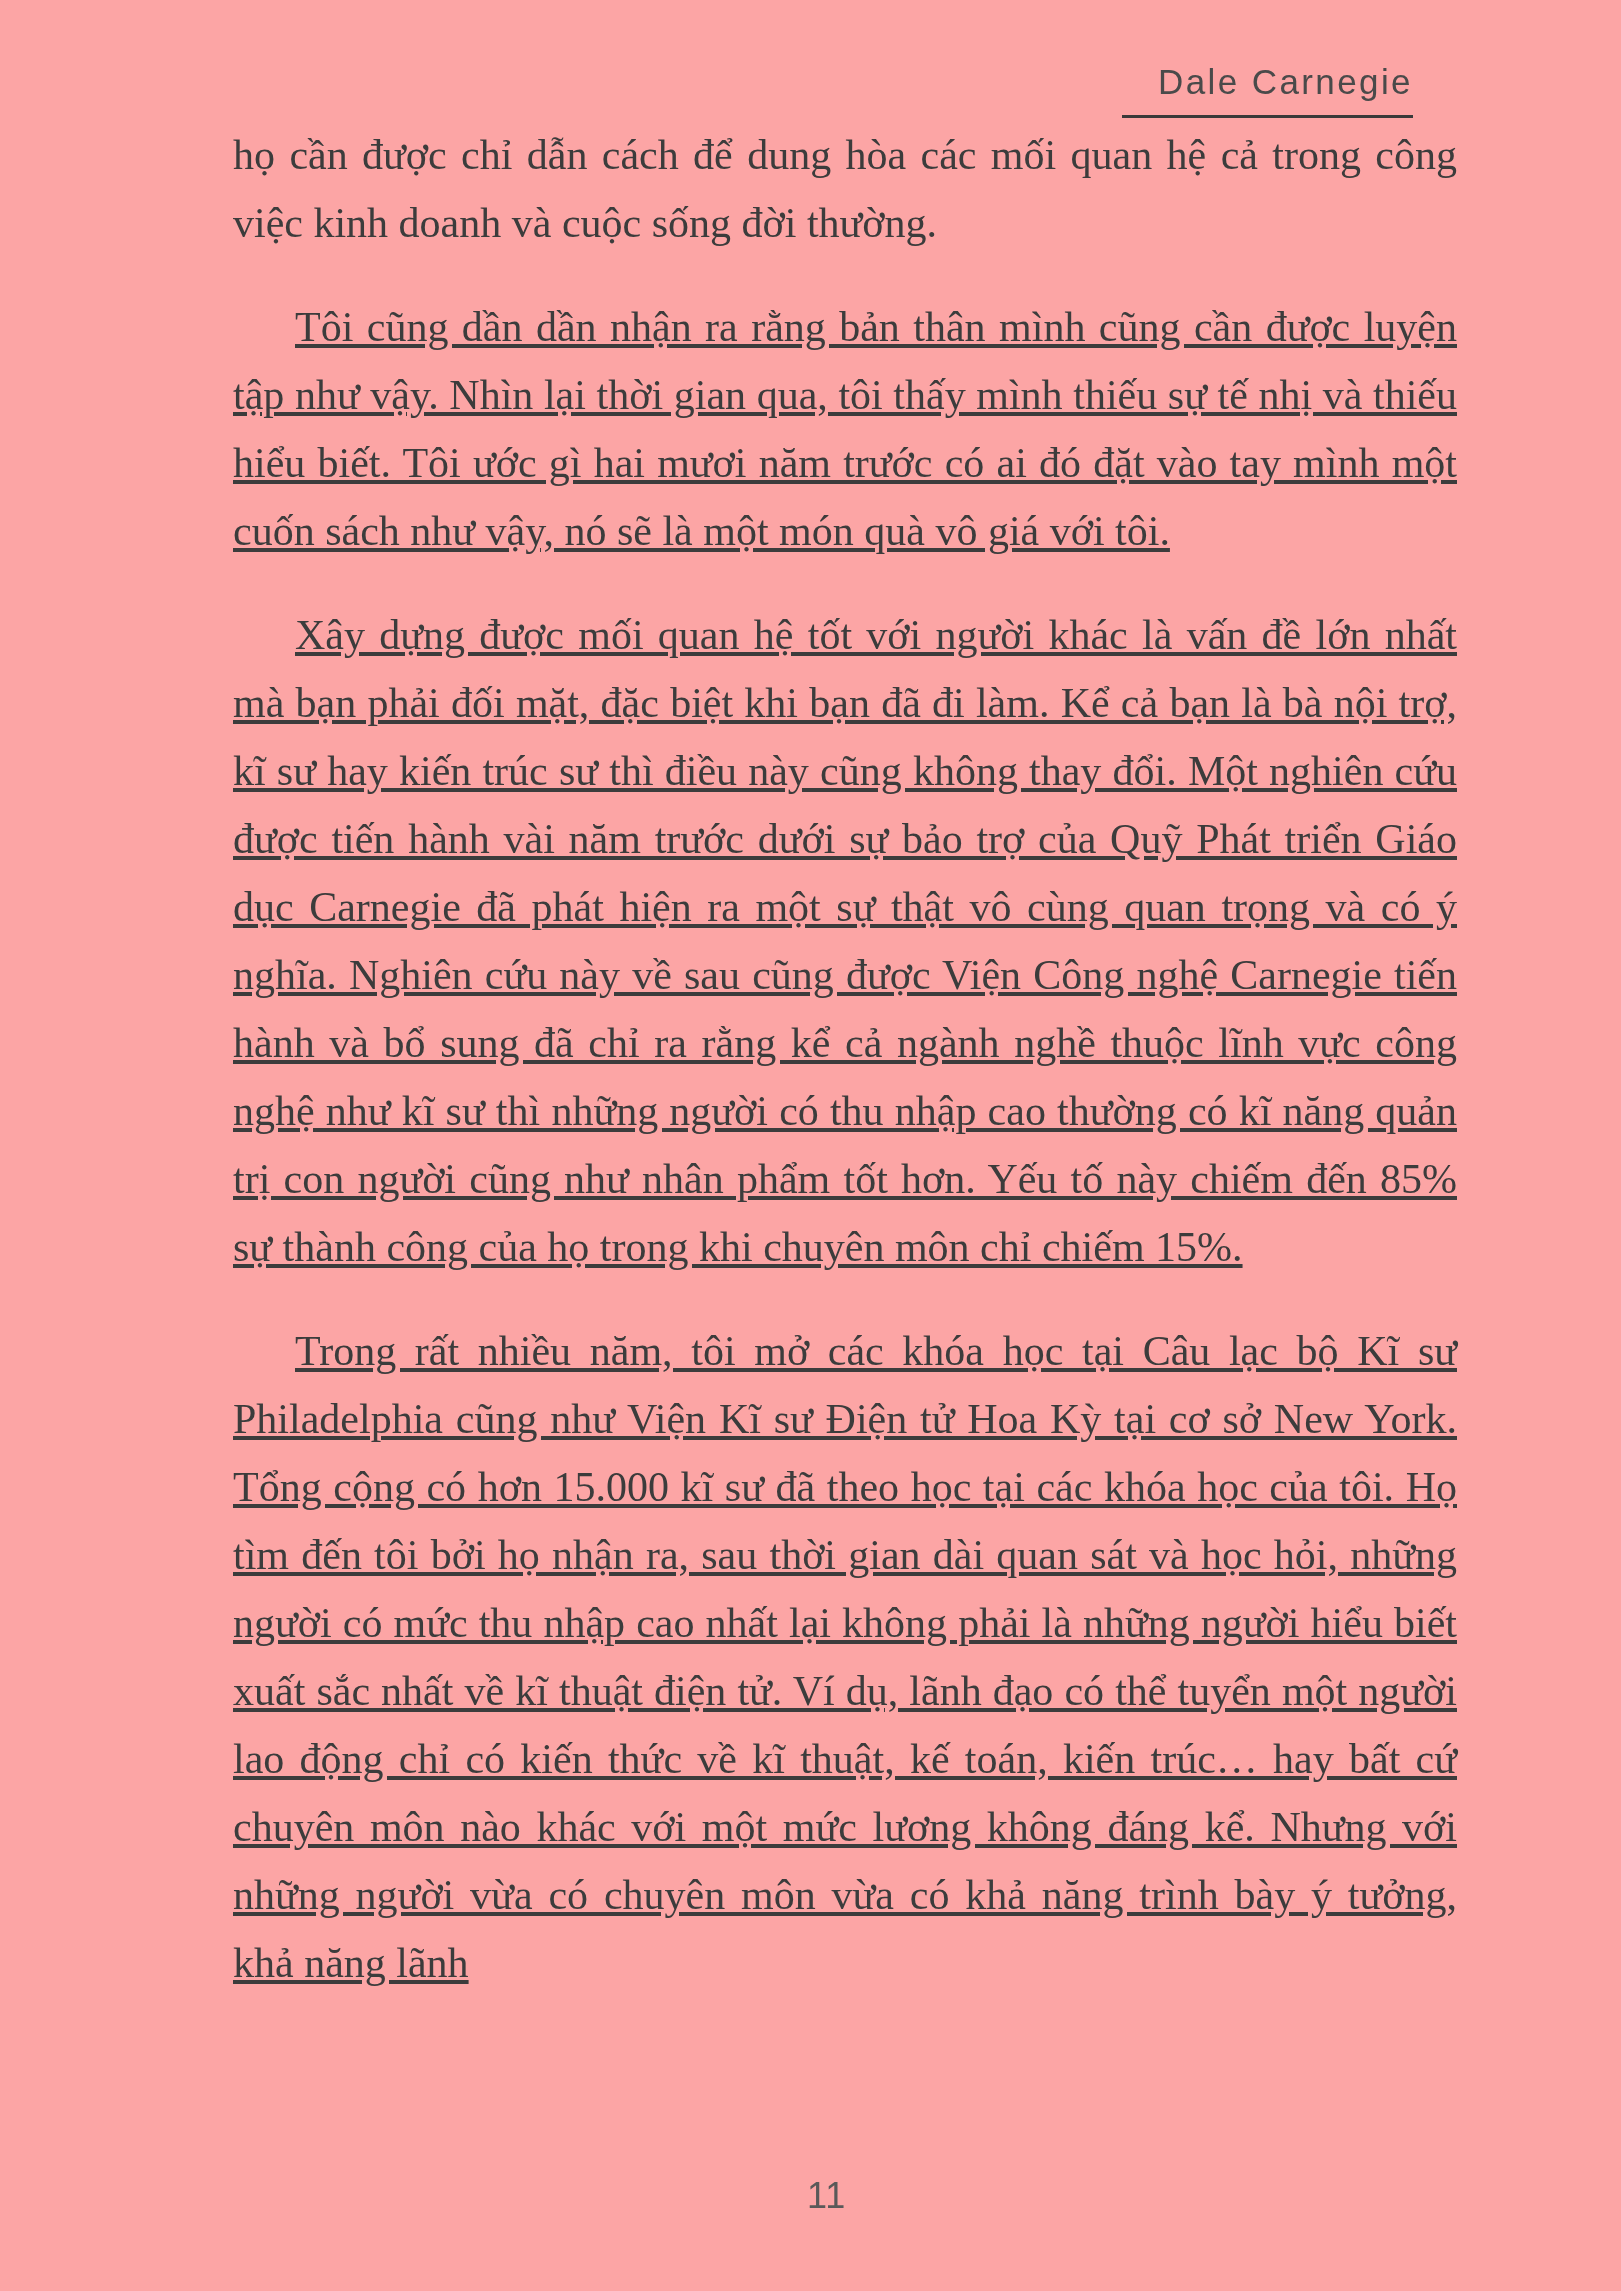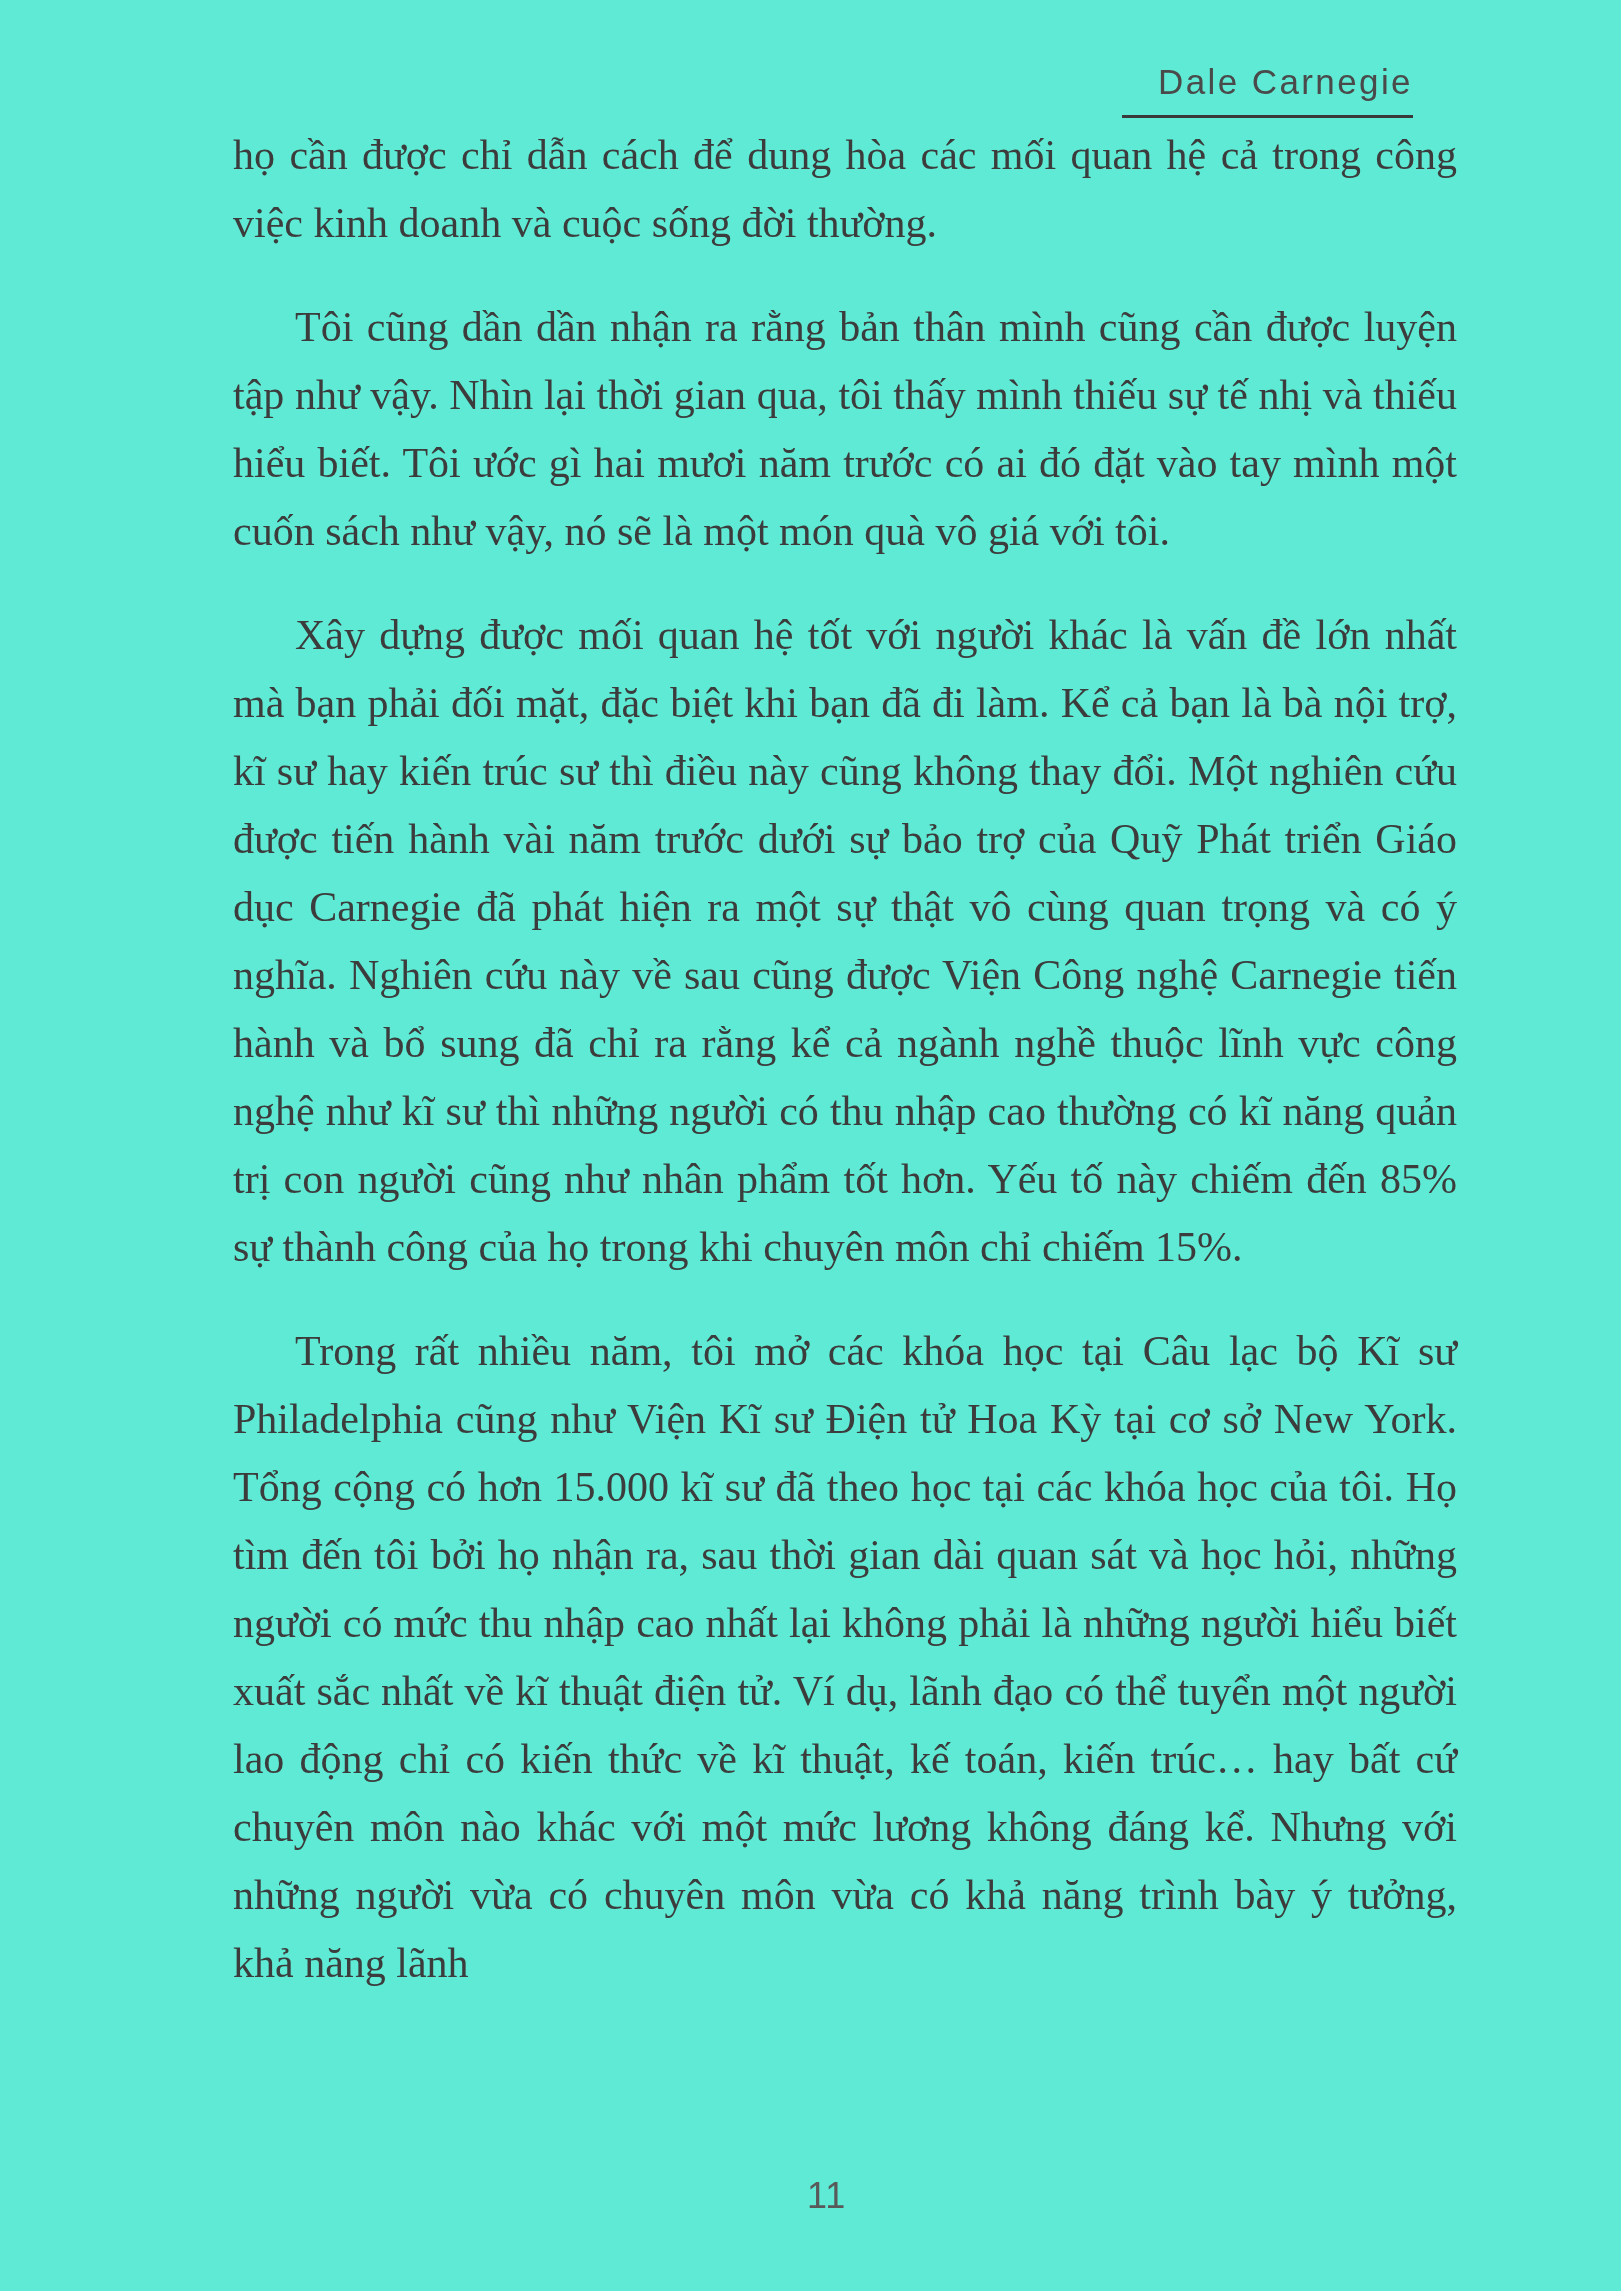--- a/index.html
+++ b/index.html
@@ -4,21 +4,21 @@
 <style>
   html, body {
     margin: 0;
     padding: 0;
     background: #ffffff;
   }
   .page {
     position: relative;
     width: 1621px;
     height: 2291px;
-    background: #5eead4;
+    background: #fca5a5;
     font-family: "Liberation Serif", "DejaVu Serif", serif;
     color: #3c3c3c;
     overflow: hidden;
   }
   .running-header {
     position: absolute;
     top: 62px;
     right: 208px;
     text-align: right;
   }
@@ -45,20 +45,21 @@
     text-align: justify;
     font-size: 42px;
     line-height: 68px;
     margin-left: 44px;
   }
   .content p {
     margin: 0 0 36px 0;
   }
   .content p.indent {
     text-indent: 62px;
+    text-decoration: underline;
   }
   .page-number {
     position: absolute;
     bottom: 74px;
     left: 16px;
     width: 100%;
     text-align: center;
     font-family: "Liberation Sans", "DejaVu Sans", sans-serif;
     font-size: 36px;
     letter-spacing: 0.9px;

